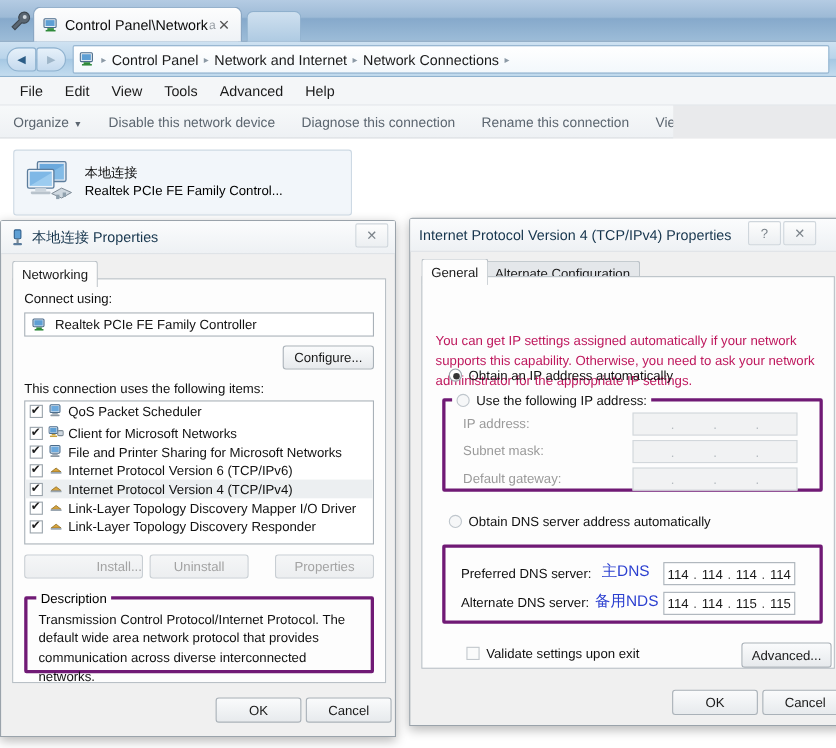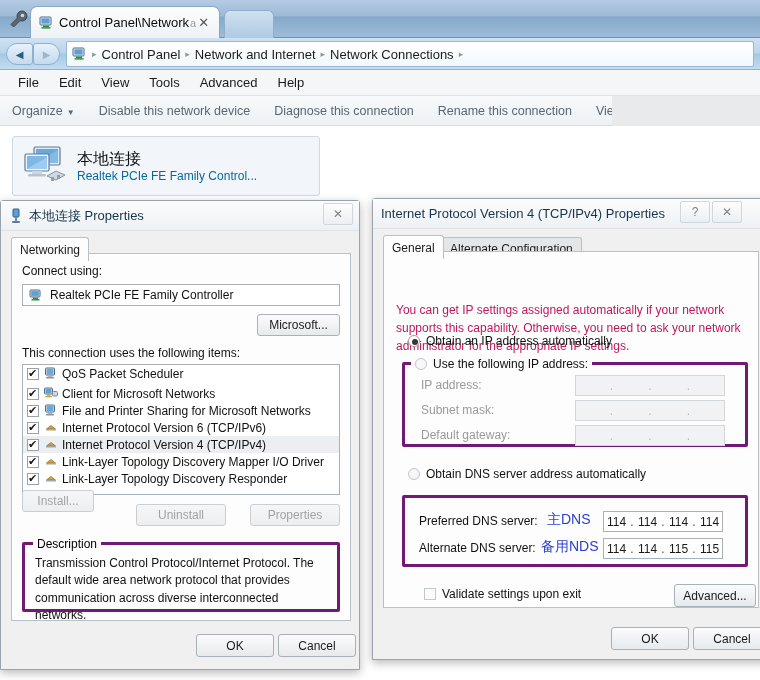--- a/index.html
+++ b/index.html
@@ -88,23 +88,23 @@
   }
 
   
   .adapter{
     position:absolute; left:12px; top:10px; width:308px; height:60px;
     background:#f2f6fa; border:1px solid #cdd9e4; border-radius:3px;
     display:flex; align-items:center; padding-left:8px;
   }
   .adapter-ico{ width:48px; height:44px; position:relative; flex:0 0 auto; margin-right:8px;}
   .adapter-txt{ line-height:1.32; }
-  .ad-l1{ font-size:16px; color:#111; }
+  .ad-l1{ font-size:12px; color:#111; }
   .ad-l2{ font-size:12px; color:#444; }
-  .ad-l3{ font-size:12px; color:#0369a1; }
+  .ad-l3{ font-size:12px; color:#000000; }
 
   
   .dlg{ position:absolute; background:#f0f0f0;
         border:1px solid #9aa3ab; border-radius:3px 3px 0 0;
         box-shadow:0 3px 10px rgba(0,0,0,.28); }
   .dlg-title{ position:relative; height:30px;
         background:linear-gradient(to bottom,#fbfcfd,#eef1f4);
         border-bottom:1px solid #dfe3e7;
         display:flex; align-items:center; padding-left:8px; }
   .dlg-title-text{ font-size:13px; color:#16354d; }
@@ -281,21 +281,21 @@
       <svg style="width:14px;height:13px;margin-right:7px;flex:0 0 auto;" viewBox="0 0 14 13">
         <rect x="1" y="1" width="10" height="7" rx="1" fill="#dce7f2" stroke="#4a6b8a"></rect>
         <rect x="2.2" y="2.1" width="7.6" height="4.8" fill="#5e9fd4"></rect>
         <rect x="4" y="8.6" width="5" height="1.5" fill="#2f8a3a"></rect>
         <rect x="2.5" y="10.1" width="8" height="1.4" fill="#2f8a3a"></rect>
       </svg>
       <span class="lbl">Realtek PCIe FE Family Controller</span>
     </div>
 
     <div class="btn" style="position:absolute; left:245px; top:60px; width:83px; height:22px;">
-      <span>Microsoft...</span>
+      <span>Configure...</span>
     </div>
 
     <div class="lbl" style="position:absolute; left:10px; top:92px;">This connection uses the following items:</div>
 
     <div class="listbox" style="left:10px; top:110px; width:318px; height:131px;">
 
       <div class="li">
         <span class="cbx on"></span>
         <svg class="mini-ico" viewBox="0 0 14 13">
           <rect x="1.5" y="1" width="9" height="7" rx="1" fill="#dfe8f1" stroke="#4a6b8a"></rect>
@@ -359,21 +359,21 @@
       <div class="li">
         <span class="cbx on"></span>
         <svg class="mini-ico" viewBox="0 0 14 13">
           <path d="M7 4.5 L11.5 8 L2.5 8 Z" fill="#d9a43c" stroke="#8a6a1e" stroke-width=".7"></path>
           <rect x="2" y="8" width="10" height="1.6" rx=".6" fill="#9aa6b1"></rect>
         </svg>
         <span class="li-txt">Link-Layer Topology Discovery Responder</span>
       </div>
     </div>
 
-    <div class="btn dis" style="position:absolute; left:10px; top:236px; width:72px; height:22px;">
+    <div class="btn dis" style="position:absolute; left:10px; top:250px; width:108px; height:22px;justify-content:flex-end;">
       <span>Install...</span>
     </div>
     <div class="btn dis" style="position:absolute; left:124px; top:250px; width:90px; height:22px;">
       <span>Uninstall</span>
     </div>
     <div class="btn dis" style="position:absolute; left:238px; top:250px; width:90px; height:22px;">
       <span>Properties</span>
     </div>
 
     <div class="grpbox" style="left:10px; top:288px; width:318px; height:70px;">

